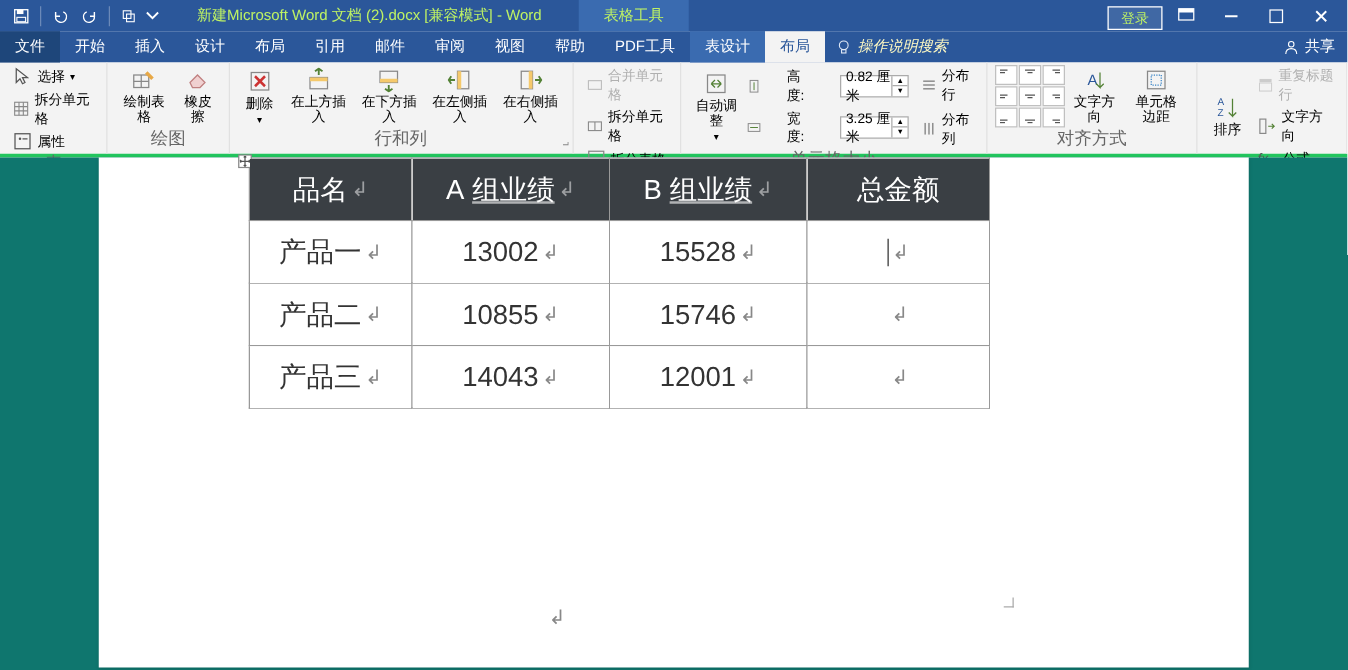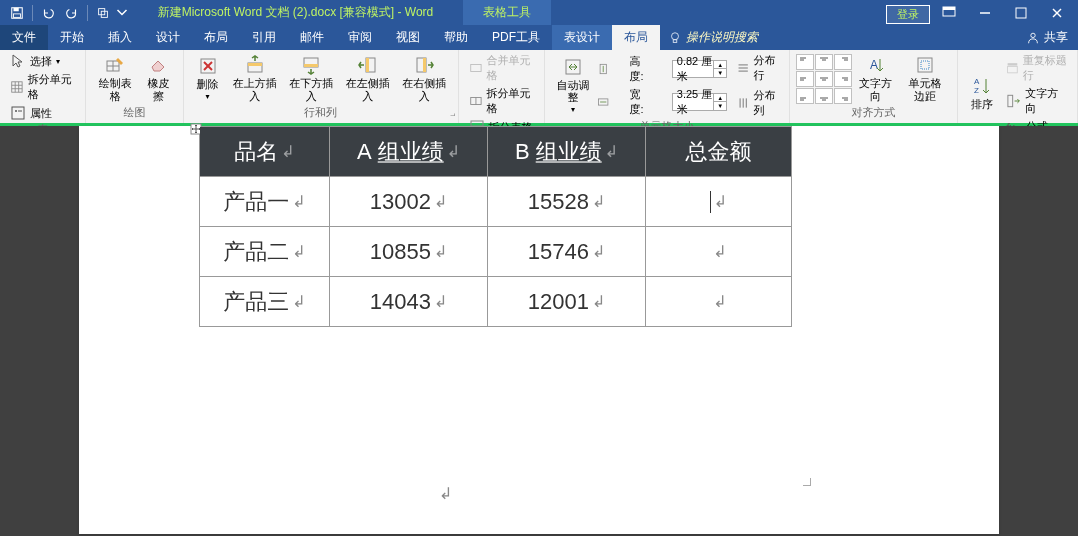--- a/index.html
+++ b/index.html
@@ -23,42 +23,42 @@
 .mtab.active { background: #f3f3f3; color: #2b579a; }
 .mtab.context { background: #3a6bb0; }
 .mtab.context.active { background: #f3f3f3; color: #2b579a; }
 .tell-me { display: flex; align-items: center; gap: 4px; margin-left: 8px; color: #fef9c3; font-style: italic; }
 .share { margin-left: auto; padding: 0 10px; display: flex; align-items: center; gap: 4px; }
 
 
 .ribbon { background: #f3f3f3; height: 76px; border-bottom: 3px solid #22c55e; display: flex; }
 .rgroup { display: flex; flex-direction: column; border-right: 1px solid #e1e1e1; padding: 2px 6px; }
 .rgroup-body { flex: 1; display: flex; align-items: center; gap: 2px; }
-.rgroup-label { text-align: center; font-size: 11px; color: #666; padding-bottom: 1px; position: relative; }
+.rgroup-label { text-align: center; font-size: 14px; color: #666; padding-bottom: 1px; position: relative; }
 .rgroup-label::after { content: "⌐"; position: absolute; right: -4px; bottom: 0; font-size: 9px; color: #888; transform: rotate(180deg); }
 .rgroup-label.nolaunch::after { display: none; }
 .rbtn-v { display: flex; flex-direction: column; align-items: center; justify-content: center; gap: 2px; padding: 2px 4px; cursor: pointer; min-width: 36px; }
 .rbtn-v .ico { width: 20px; height: 20px; }
 .rbtn-v .lbl { font-size: 11px; text-align: center; line-height: 1.1; }
 .rbtn-h { display: flex; align-items: center; gap: 4px; padding: 1px 4px; cursor: pointer; font-size: 11px; }
 .rbtn-h .ico { width: 16px; height: 16px; }
 .vstack { display: flex; flex-direction: column; gap: 1px; }
 .size-row { display: flex; align-items: center; gap: 20px; font-size: 11px; }
 .size-input { width: 62px; height: 18px; border: 1px solid #ababab; display: flex; align-items: center; background: #fff; }
 .size-input span { flex: 1; padding-left: 4px; }
 .spin { display: flex; flex-direction: column; border-left: 1px solid #ababab; }
 .spin div { width: 12px; height: 8px; display: flex; align-items: center; justify-content: center; font-size: 6px; cursor: pointer; }
 .spin div:first-child { border-bottom: 1px solid #ababab; }
 .disabled { color: #b0b0b0; }
 .align-grid { display: grid; grid-template-columns: repeat(3,18px); grid-template-rows: repeat(3,16px); gap: 1px; }
 .align-cell { border: 1px solid #c0c0c0; background: #fff; cursor: pointer; display: flex; align-items: center; justify-content: center; }
 .align-cell svg { width: 12px; height: 10px; }
 
 
-.docarea { background: #404040; height: 410px; padding-top: 0; position: relative; }
+.docarea { background: #0f766e; height: 410px; padding-top: 0; position: relative; }
 .page { background: #fff; width: 920px; height: 408px; margin: 0 auto; box-shadow: 0 1px 3px rgba(0,0,0,0.15); padding: 0 40px; position: relative; }
 
 .wtable { border-collapse: collapse; margin-left: 80px; margin-top: 0; }
 .wtable th, .wtable td { border: 1px solid #999; padding: 0; height: 50px; vertical-align: middle; position: relative; }
 .wtable th { background: #3a3f44; color: #fff; font-weight: normal; font-size: 22px; }
 .wtable td { background: #fff; font-size: 22px; color: #333; }
 .col-name { width: 130px; }
 .col-a { width: 158px; }
 .col-b { width: 158px; }
 .col-total { width: 146px; }

